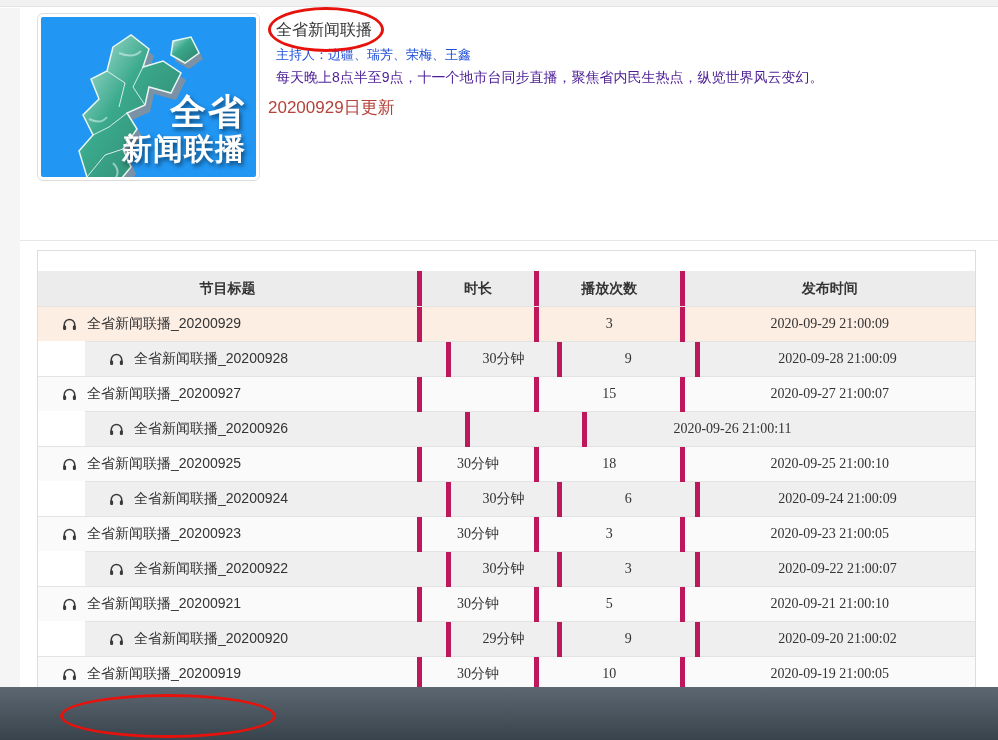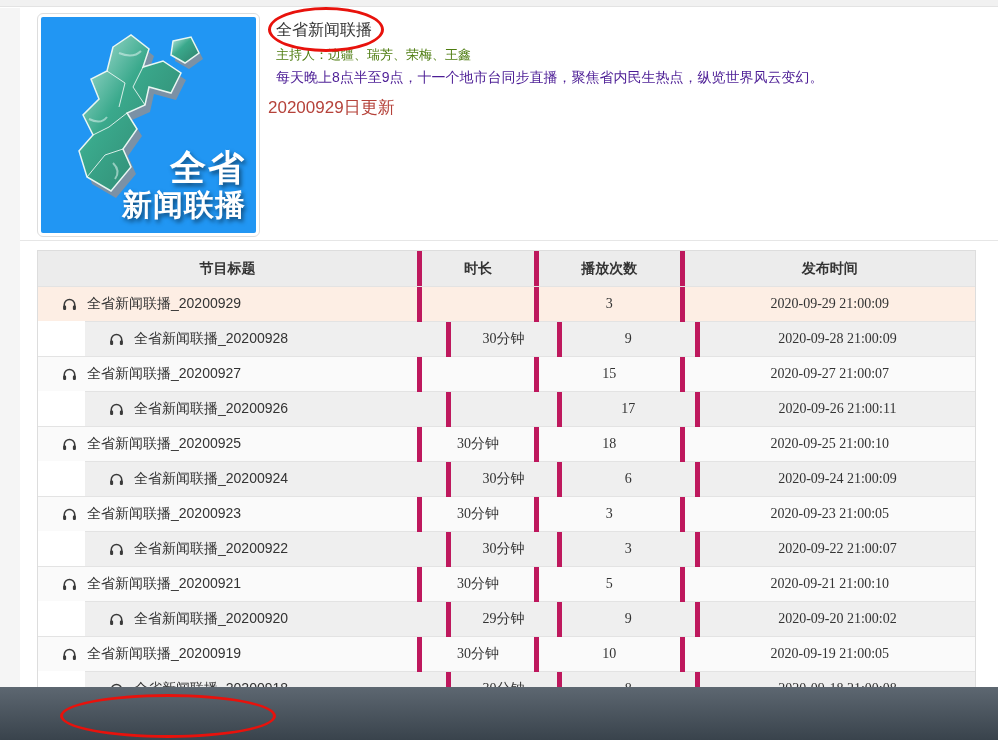--- a/index.html
+++ b/index.html
@@ -6,44 +6,44 @@
   html,body { width:998px; height:740px; background:#fff; overflow:hidden;
     font-family:"Liberation Sans","DejaVu Sans",sans-serif; }
   #app { position:relative; width:998px; height:740px; background:#fff; overflow:hidden; }
 
   .top-strip { position:absolute; left:0; top:0; width:998px; height:7px;
     background:#f1f1f1; border-bottom:1px solid #e3e3e3; }
   .left-strip { position:absolute; left:0; top:8px; width:20px; height:679px; background:#f5f5f5; }
   .section-divider { position:absolute; left:20px; top:240px; width:978px; height:1px; background:#e6e6e6; }
 
   
-  .cover-card { position:absolute; left:37px; top:13px; width:223px; height:224px;
+  .cover-card { position:absolute; left:37px; top:13px; width:223px; height:168px;
     border:1px solid #ddd; border-radius:6px; background:#fff; padding:3px; }
   .cover { position:relative; width:100%; height:100%; background:#2196f3; border-radius:2px; overflow:hidden; }
   .cover svg { position:absolute; left:8px; top:6px; }
   .cover-text { position:absolute; right:10px; bottom:12px; text-align:right; color:#fff;
     font-weight:bold; text-shadow:2px 3px 4px rgba(0,0,0,.5); line-height:1.1; }
   .cover-line1 { font-size:36px; letter-spacing:2px; }
   .cover-line2 { font-size:30px; letter-spacing:1px; }
 
   .show-title { position:absolute; left:276px; top:20px; font-size:16px; color:#333; }
-  .show-hosts { position:absolute; left:276px; top:46px; font-size:13px; color:#4d7c0f; }
+  .show-hosts { position:absolute; left:276px; top:46px; font-size:13px; color:#1d4ed8; }
   .show-desc { position:absolute; left:276px; top:69px; font-size:14px; color:#4c1d95; }
   .show-update { position:absolute; left:268px; top:96px; font-size:17px; color:#b5423a; }
 
   .annot { position:absolute; border:3px solid #e8120c; border-radius:50%;
     pointer-events:none; z-index:20; background:transparent; }
   .annot-title { left:268px; top:7px; width:116px; height:45px; }
   .annot-player { left:60px; top:694px; width:216px; height:44px; }
 
   
   .episode-table { position:absolute; left:37px; top:250px; width:939px;
     border:1px solid #ddd; font-size:14px; color:#333; background:#fff; }
   .t-row { display:flex; height:35px; align-items:center; }
-  .t-head { background:#ececec; font-weight:bold; }
+  .t-head { background:#ececec; font-weight:bold;margin-top:20px; }
   .t-body .t-row { border-top:1px solid #e3e3e3; }
   .cell { height:35px; display:flex; align-items:center; justify-content:center; }
   .cell + .cell { border-left:5px solid #be185d;font-family:Liberation Serif, serif; }
   .col-title { width:380px; justify-content:flex-start; padding-left:24px; }
   .t-head .col-title { justify-content:center; padding-left:0; }
   .col-dur { width:117px; }
   .col-plays { width:146px; }
   .col-date { width:296px; }
   .row-light { background:#fafafa; }
   .row-grey { background:#efefef;margin-left:47px; }
@@ -152,21 +152,20 @@
         <span class="hp-icon">
           <svg width="15" height="14" viewBox="0 0 20 18">
             <path d="M3,15 V10 a7,7 0 0 1 14,0 V15" fill="none" stroke="#3a3a3a" stroke-width="2"></path>
             <rect x="1.5" y="11" width="4" height="6" rx="1.5" fill="#3a3a3a"></rect>
             <rect x="14.5" y="11" width="4" height="6" rx="1.5" fill="#3a3a3a"></rect>
           </svg>
         </span>
         <span>全省新闻联播_20200926</span>
       </div>
       <div class="cell col-dur"></div>
-      <div class="cell col-plays">17</div>
       <div class="cell col-date">2020-09-26 21:00:11</div>
     </div>
         <div class="t-row row-light">
       <div class="cell col-title">
         <span class="hp-icon">
           <svg width="15" height="14" viewBox="0 0 20 18">
             <path d="M3,15 V10 a7,7 0 0 1 14,0 V15" fill="none" stroke="#3a3a3a" stroke-width="2"></path>
             <rect x="1.5" y="11" width="4" height="6" rx="1.5" fill="#3a3a3a"></rect>
             <rect x="14.5" y="11" width="4" height="6" rx="1.5" fill="#3a3a3a"></rect>
           </svg>

